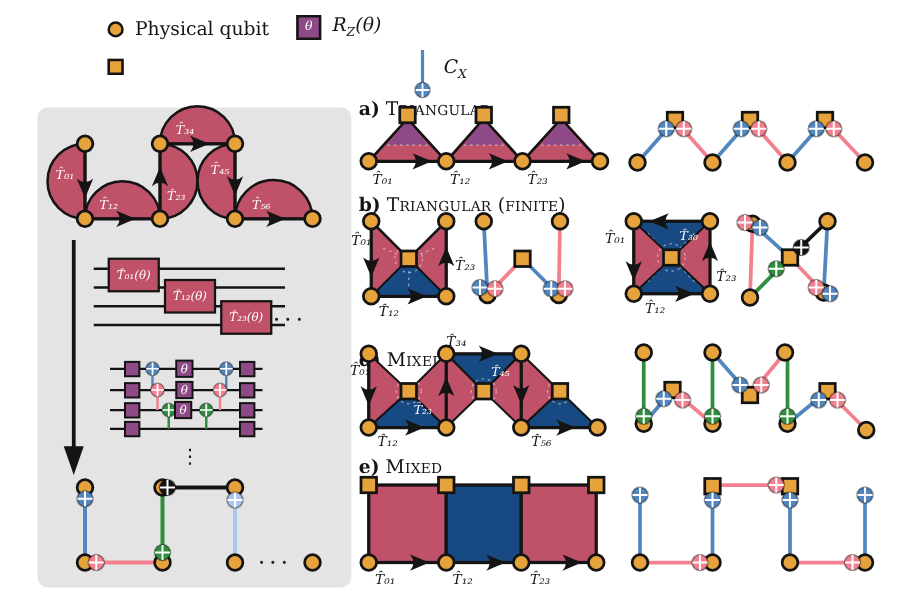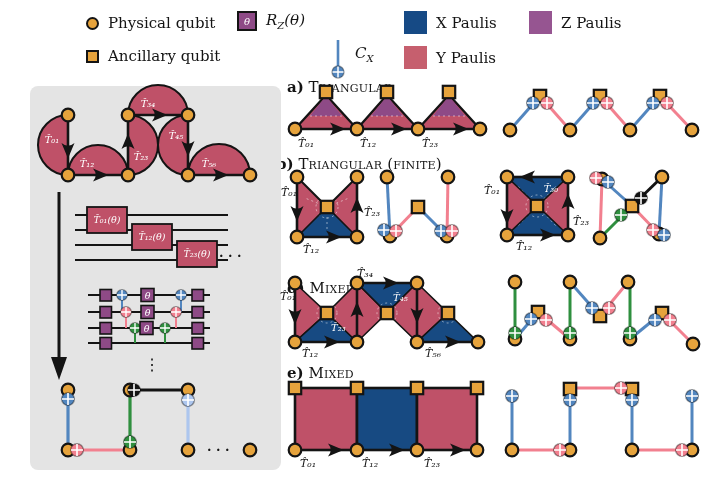--- a/index.html
+++ b/index.html
@@ -32,54 +32,41 @@
 <body>
 
 <div class="stage">
 
   <div class="legend-item" style="left:86px;top:14px">
     <span class="ic-circle"></span>
     <span>Physical qubit</span>
   </div>
   <div class="legend-item" style="left:86px;top:47px">
     <span class="ic-square"></span>
-    <span>Ancillary qubit</span>
   </div>
 
   <div class="legend-item" style="left:237px;top:11px">
     <span class="ic-gate rz-bg">
         <span>θ</span>
       </span>
     <span class="gl"><span>R</span><sub>Z</sub><span>(</span><span>θ</span><span>)</span></span>
   </div>
 
   <div class="legend-item" style="left:330px;top:38px;align-items:flex-start">
     <svg width="16" height="44">
       <line x1="8" y1="2" x2="8" y2="33" stroke="#5286bf" stroke-width="2.6"></line>
       <circle cx="8" cy="34" r="6" fill="#5286bf" stroke="rgba(0,0,0,0.35)" stroke-width="1.4"></circle>
       <path d="M2.5,34H13.5M8,28.5V39.5" stroke="#fff" stroke-width="1.5"></path>
     </svg>
     <span class="gl" style="margin-top:6px"><span>C</span><sub>X</sub></span>
   </div>
 
-  <div class="legend-item" style="left:404px;top:11px">
-    <span class="ic-swatch sw-x"></span>
-    <span>X Paulis</span>
-  </div>
-  <div class="legend-item" style="left:404px;top:46px">
-    <span class="ic-swatch sw-y"></span>
-    <span>Y Paulis</span>
-  </div>
-  <div class="legend-item" style="left:529px;top:11px">
-    <span class="ic-swatch sw-z"></span>
-    <span>Z Paulis</span>
-  </div>
 
   <div class="ptitle" style="left:287px;top:78px"><span class="pl">a)</span> <span class="pn">Triangular</span></div>
-  <div class="ptitle" style="left:276px;top:155px"><span class="pl">b)</span> <span class="pn">Triangular (finite)</span></div>
+  <div class="ptitle" style="left:287px;top:155px"><span class="pl">b)</span> <span class="pn">Triangular (finite)</span></div>
   <div class="ptitle" style="left:287px;top:279px"><span class="pl">d)</span> <span class="pn">Mixed</span></div>
   <div class="ptitle" style="left:287px;top:364px"><span class="pl">e)</span> <span class="pn">Mixed</span></div>
 
   <svg width="727" height="478" viewBox="0 0 727 478" style="position:absolute;left:0;top:0">
     <defs>
       <path id="arr" d="M-7,-6.5 Q-1.5,0 -7,6.5 L8.5,0 Z" fill="#141414"></path>
       <g id="pq">
           <circle r="6.3" fill="#e6a33c" stroke="#141414" stroke-width="2.2"></circle>
         </g>
       <g id="aq">

